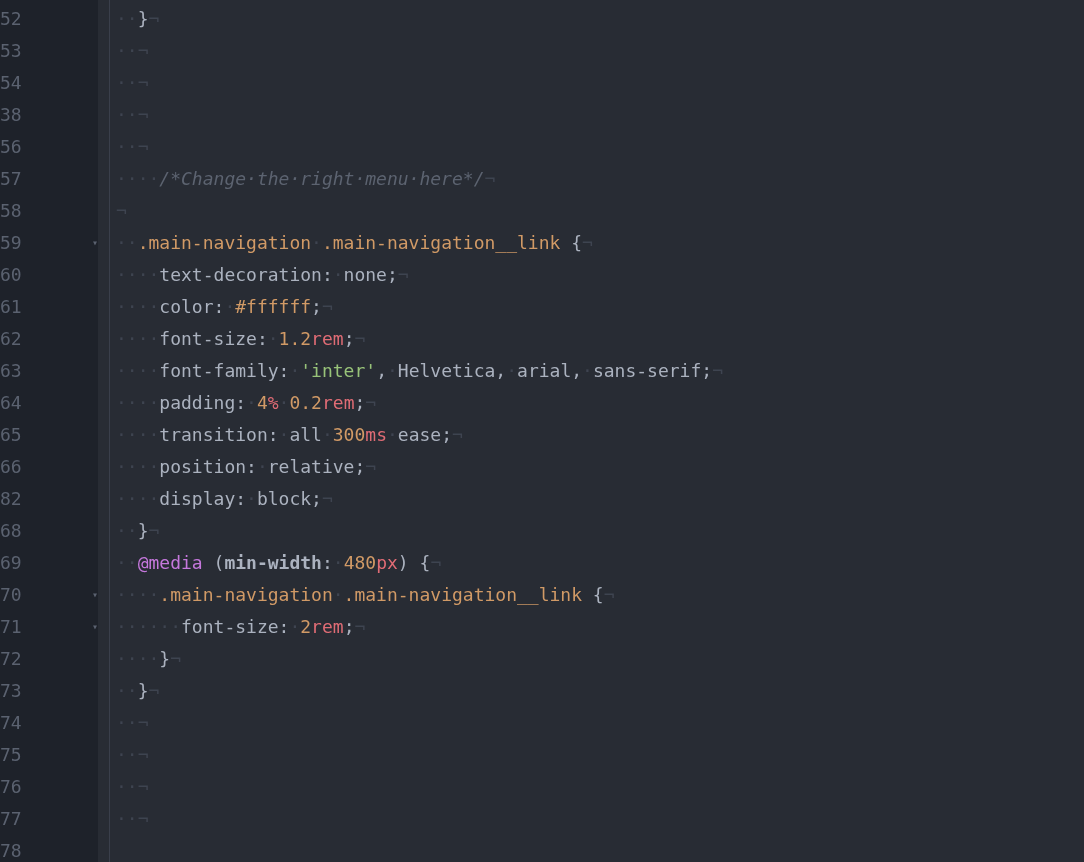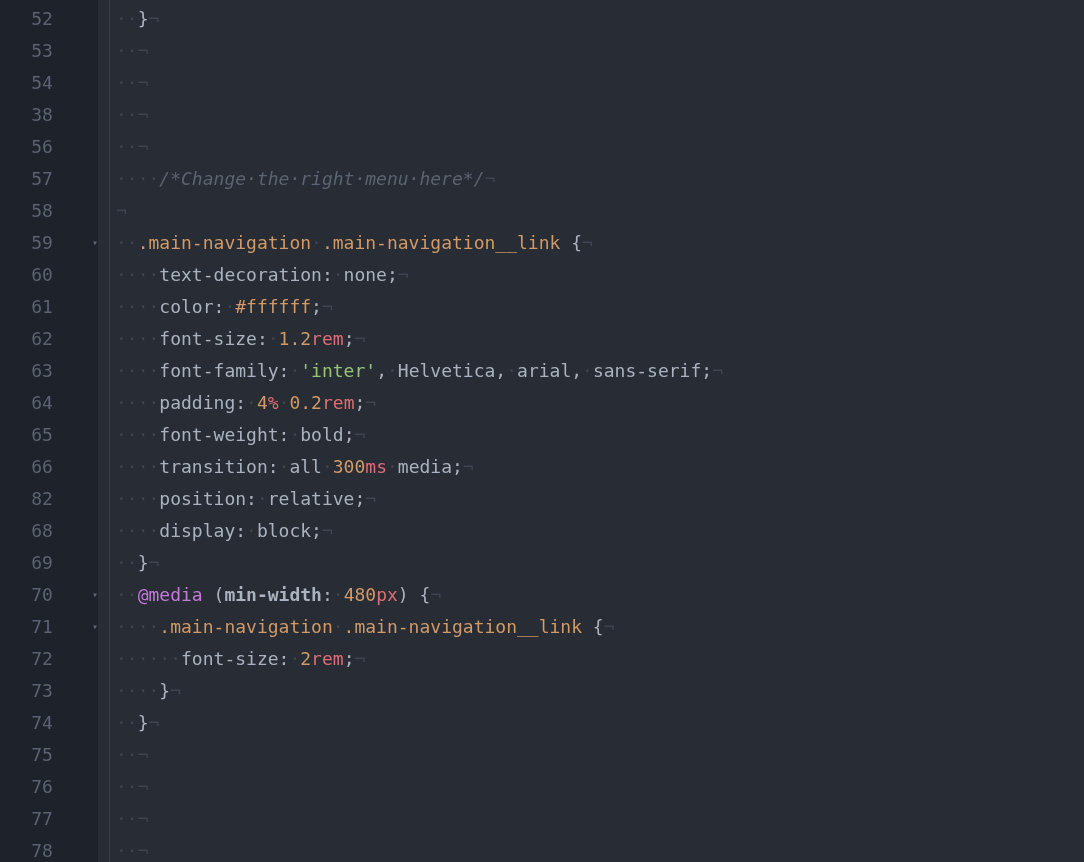--- a/index.html
+++ b/index.html
@@ -10,21 +10,21 @@
     overflow: hidden;
     width: 1084px;
     height: 862px;
   }
   .editor {
     display: flex;
     height: 100%;
   }
   .gutter {
     background: #1e222a;
-    text-align: center;
+    text-align: left;
     color: #5b6270;
     user-select: none;
     padding-top: 3px;
     width: 98px;
   }
   .line-number {
     height: 32px;
     line-height: 32px;
     padding-right: 14px;
     font-size: 18px;
@@ -114,22 +114,21 @@
       <div class="code-line"><span class="ws">··</span><span class="eol-marker">¬</span></div>
       <div class="code-line"><span class="ws">··</span><span class="eol-marker">¬</span></div>
       <div class="code-line"><span class="ws">····</span><span class="comment">/*Change·the·right·menu·here*/</span><span class="eol-marker">¬</span></div>
       <div class="code-line"><span class="eol-marker">¬</span></div>
       <div class="code-line"><span class="ws">··</span><span class="tag-selector">.main-navigation</span><span class="ws">·</span><span class="tag-selector">.main-navigation__link</span><span class="punct"> </span><span class="brace">{</span><span class="eol-marker">¬</span></div>
       <div class="code-line"><span class="ws">····</span><span class="property">text-decoration</span><span class="colon">:</span><span class="ws">·</span><span class="punct">none</span><span class="semi">;</span><span class="eol-marker">¬</span></div>
       <div class="code-line"><span class="ws">····</span><span class="property">color</span><span class="colon">:</span><span class="ws">·</span><span class="value-color">#ffffff</span><span class="semi">;</span><span class="eol-marker">¬</span></div>
       <div class="code-line"><span class="ws">····</span><span class="property">font-size</span><span class="colon">:</span><span class="ws">·</span><span class="number">1.2</span><span class="unit">rem</span><span class="semi">;</span><span class="eol-marker">¬</span></div>
       <div class="code-line"><span class="ws">····</span><span class="property">font-family</span><span class="colon">:</span><span class="ws">·</span><span class="string">'inter'</span><span class="punct">,</span><span class="ws">·</span><span class="punct">Helvetica</span><span class="punct">,</span><span class="ws">·</span><span class="punct">arial</span><span class="punct">,</span><span class="ws">·</span><span class="punct">sans-serif</span><span class="semi">;</span><span class="eol-marker">¬</span></div>
       <div class="code-line"><span class="ws">····</span><span class="property">padding</span><span class="colon">:</span><span class="ws">·</span><span class="number">4</span><span class="unit">%</span><span class="ws">·</span><span class="number">0.2</span><span class="unit">rem</span><span class="semi">;</span><span class="eol-marker">¬</span></div>
-      <div class="code-line"><span class="ws">····</span><span class="property">font-weight</span><span class="colon">:</span><span class="ws">·</span><span class="punct">bold</span><span class="semi">;</span><span class="eol-marker">¬</span></div>
-      <div class="code-line"><span class="ws">····</span><span class="property">transition</span><span class="colon">:</span><span class="ws">·</span><span class="punct">all</span><span class="ws">·</span><span class="number">300</span><span class="unit">ms</span><span class="ws">·</span><span class="punct">media</span><span class="semi">;</span><span class="eol-marker">¬</span></div>
+      <div class="code-line"><span class="ws">····</span><span class="property">transition</span><span class="colon">:</span><span class="ws">·</span><span class="punct">all</span><span class="ws">·</span><span class="number">300</span><span class="unit">ms</span><span class="ws">·</span><span class="punct">ease</span><span class="semi">;</span><span class="eol-marker">¬</span></div>
       <div class="code-line"><span class="ws">····</span><span class="property">position</span><span class="colon">:</span><span class="ws">·</span><span class="punct">relative</span><span class="semi">;</span><span class="eol-marker">¬</span></div>
       <div class="code-line"><span class="ws">····</span><span class="property">display</span><span class="colon">:</span><span class="ws">·</span><span class="punct">block</span><span class="semi">;</span><span class="eol-marker">¬</span></div>
       <div class="code-line"><span class="ws">··</span><span class="brace">}</span><span class="eol-marker">¬</span></div>
       <div class="code-line"><span class="ws">··</span><span class="at-rule">@media</span><span class="punct"> </span><span class="brace">(</span><span class="mq">min-width</span><span class="colon">:</span><span class="ws">·</span><span class="number">480</span><span class="unit">px</span><span class="brace">)</span><span class="punct"> </span><span class="brace">{</span><span class="eol-marker">¬</span></div>
       <div class="code-line"><span class="ws">····</span><span class="tag-selector">.main-navigation</span><span class="ws">·</span><span class="tag-selector">.main-navigation__link</span><span class="punct"> </span><span class="brace">{</span><span class="eol-marker">¬</span></div>
       <div class="code-line"><span class="ws">······</span><span class="property">font-size</span><span class="colon">:</span><span class="ws">·</span><span class="number">2</span><span class="unit">rem</span><span class="semi">;</span><span class="eol-marker">¬</span></div>
       <div class="code-line"><span class="ws">····</span><span class="brace">}</span><span class="eol-marker">¬</span></div>
       <div class="code-line"><span class="ws">··</span><span class="brace">}</span><span class="eol-marker">¬</span></div>
       <div class="code-line"><span class="ws">··</span><span class="eol-marker">¬</span></div>
       <div class="code-line"><span class="ws">··</span><span class="eol-marker">¬</span></div>

